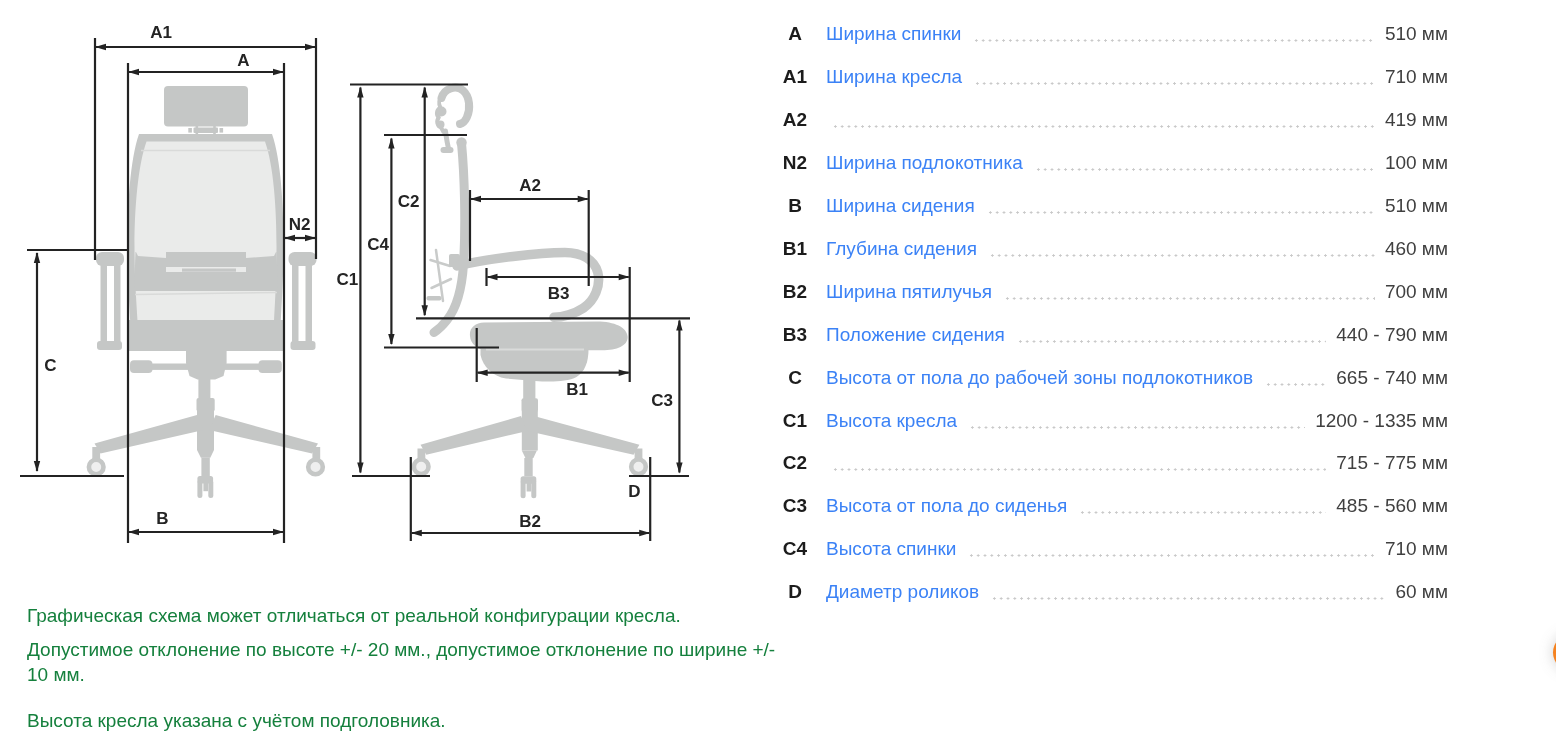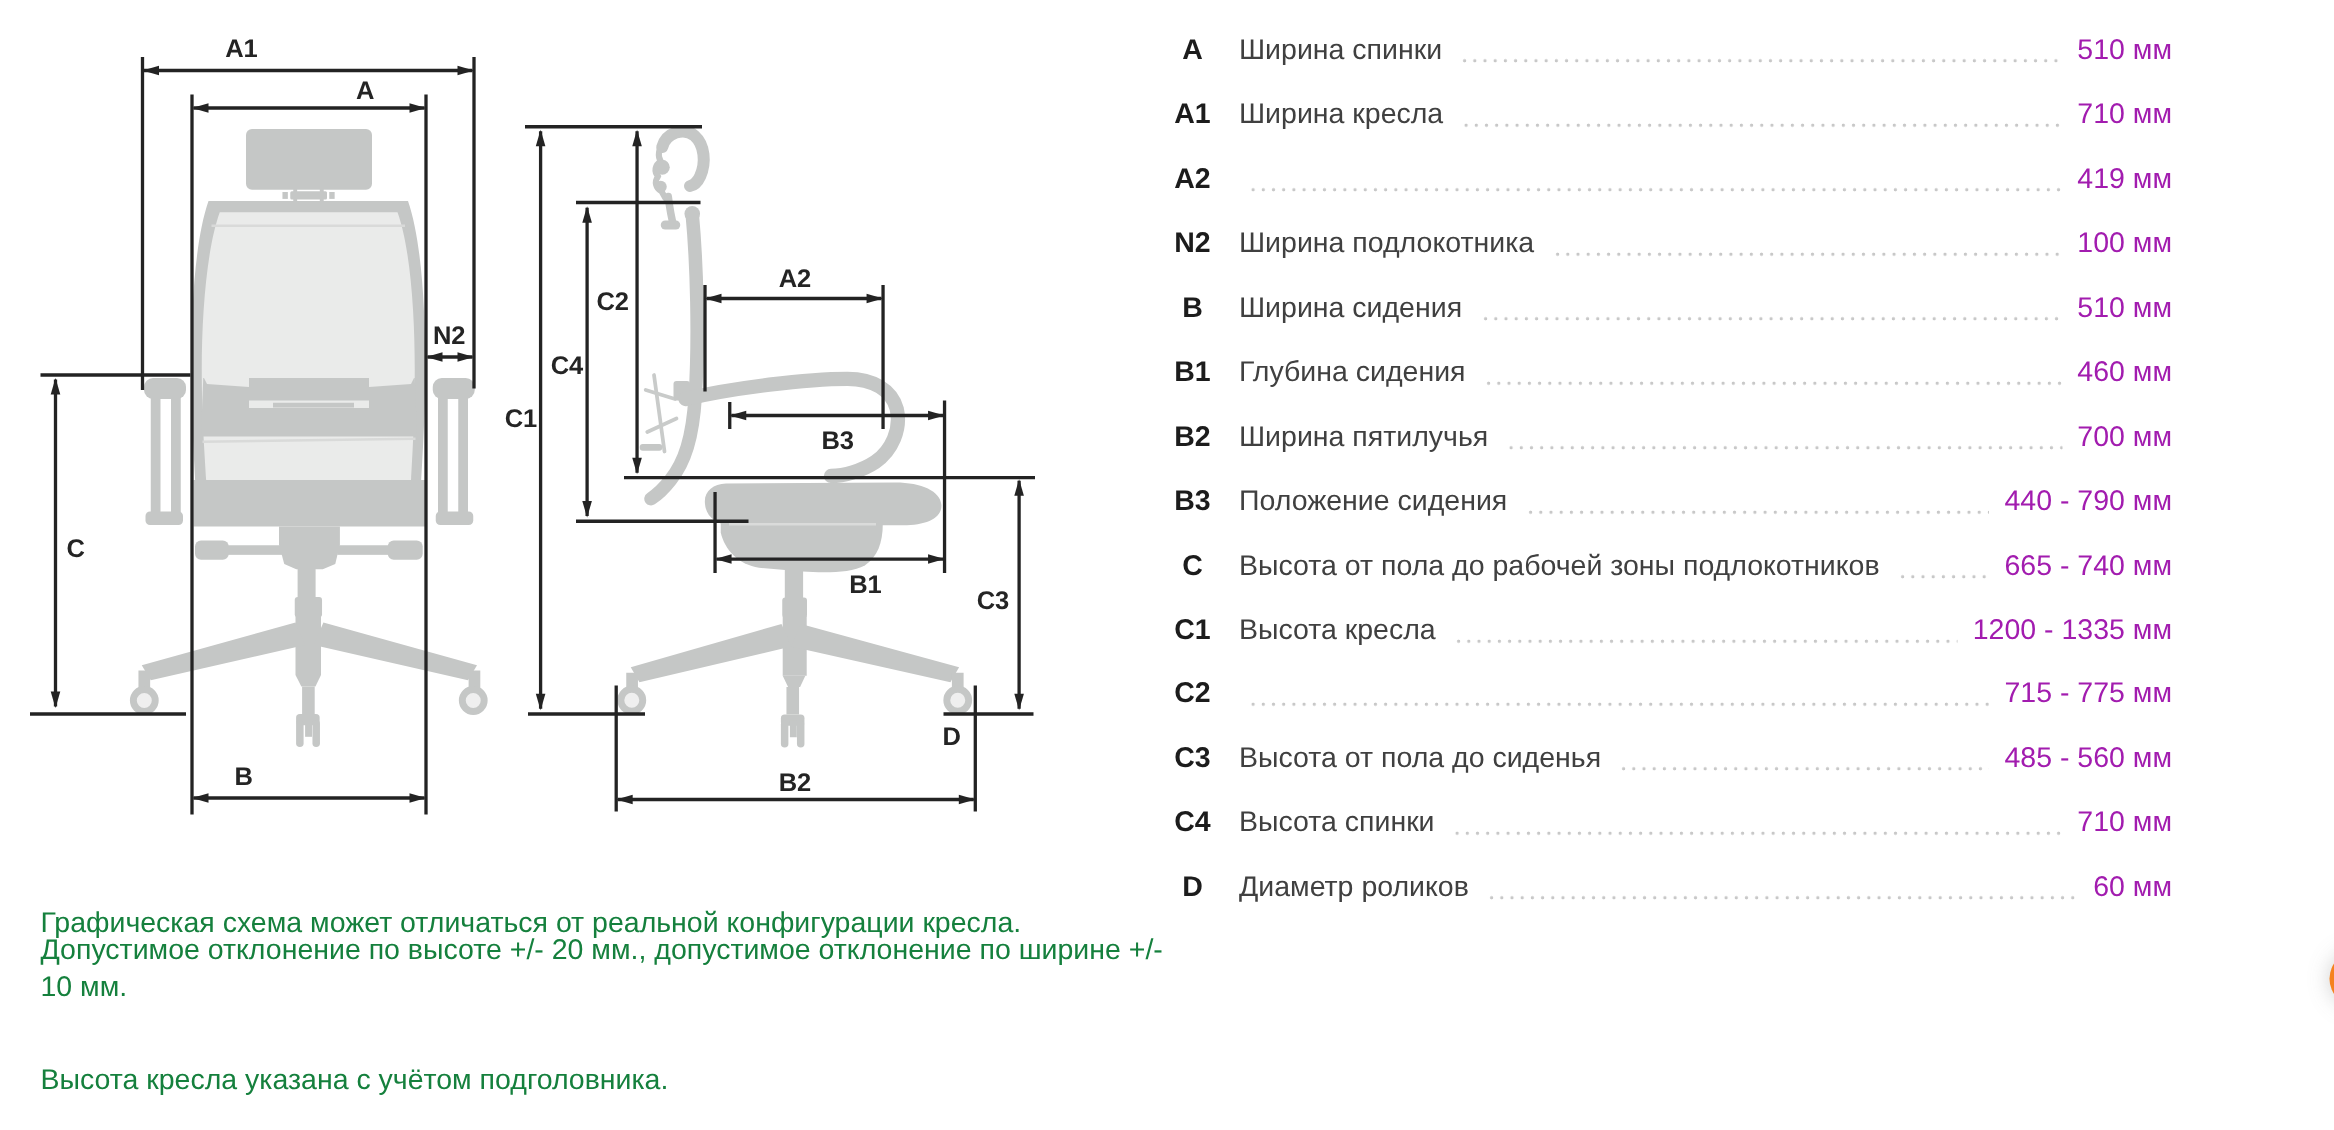--- a/index.html
+++ b/index.html
@@ -1,22 +1,22 @@
 <!DOCTYPE html>
 <html><head><meta charset="utf-8">
 <style>
   html,body{margin:0;padding:0;width:1556px;height:753px;background:#ffffff;
     font-family:"Liberation Sans",sans-serif;overflow:hidden;position:relative}
   .row{position:absolute;left:770px;width:678px;height:43px;display:flex;align-items:center}
   .key{width:50px;flex:0 0 50px;text-align:center;font-weight:bold;font-size:19px;color:#1c1c1c}
-  .desc{margin-left:6px;font-size:19px;color:#404040;white-space:nowrap}
+  .desc{margin-left:6px;font-size:19px;color:#3b82f6;white-space:nowrap}
   .lead{flex:1;height:3px;margin:13px 10px 0 12px;
     background-image:radial-gradient(circle,#c8c8c8 .95px,rgba(200,200,200,0) 1.3px);
     background-size:6.8px 3px;background-repeat:repeat-x}
-  .val{font-size:19px;color:#a21caf;white-space:nowrap}
+  .val{font-size:19px;color:#404040;white-space:nowrap}
   .note{position:absolute;left:27px;font-size:19px;line-height:25px;color:#15803d}
 </style></head>
 <body>
 <svg width="760" height="560" viewBox="0 0 760 560" style="position:absolute;left:0;top:0">
     <rect x="164" y="86" width="84" height="40.5" rx="4" fill="#c5c7c6"></rect>
     <rect x="195.5" y="126" width="2.6" height="9" fill="#c5c7c6"></rect>
     <rect x="213.2" y="126" width="2.6" height="9" fill="#c5c7c6"></rect>
     <rect x="193.5" y="127.5" width="24.5" height="5.5" rx="1" fill="#c5c7c6"></rect>
     <rect x="188.3" y="128" width="3.6" height="4.6" fill="#c5c7c6"></rect>
     <rect x="219.5" y="128" width="3.6" height="4.6" fill="#c5c7c6"></rect>
@@ -239,16 +239,16 @@
     <div class="lead"></div>
     <div class="val">710 мм</div>
   </div>
 <div class="row" style="top:570.6px">
     <div class="key">D</div>
     <div class="desc">Диаметр роликов</div>
     <div class="lead"></div>
     <div class="val">60 мм</div>
   </div>
 <div class="note" style="top:602.5px">Графическая схема может отличаться от реальной конфигурации кресла.</div>
-<div class="note" style="top:621px">Допустимое отклонение по высоте +/- 20 мм., допустимое отклонение по ширине +/-<br>10 мм.</div>
+<div class="note" style="top:637px">Допустимое отклонение по высоте +/- 20 мм., допустимое отклонение по ширине +/-<br>10 мм.</div>
 <div class="note" style="top:707.5px">Высота кресла указана с учётом подголовника.</div>
 <div style="position:absolute;left:1552.5px;top:633.5px;width:37px;height:37px;border-radius:50%;
   background:#f5821f;box-shadow:0 0 14px rgba(120,120,120,.35)"></div>
 
 </body></html>

